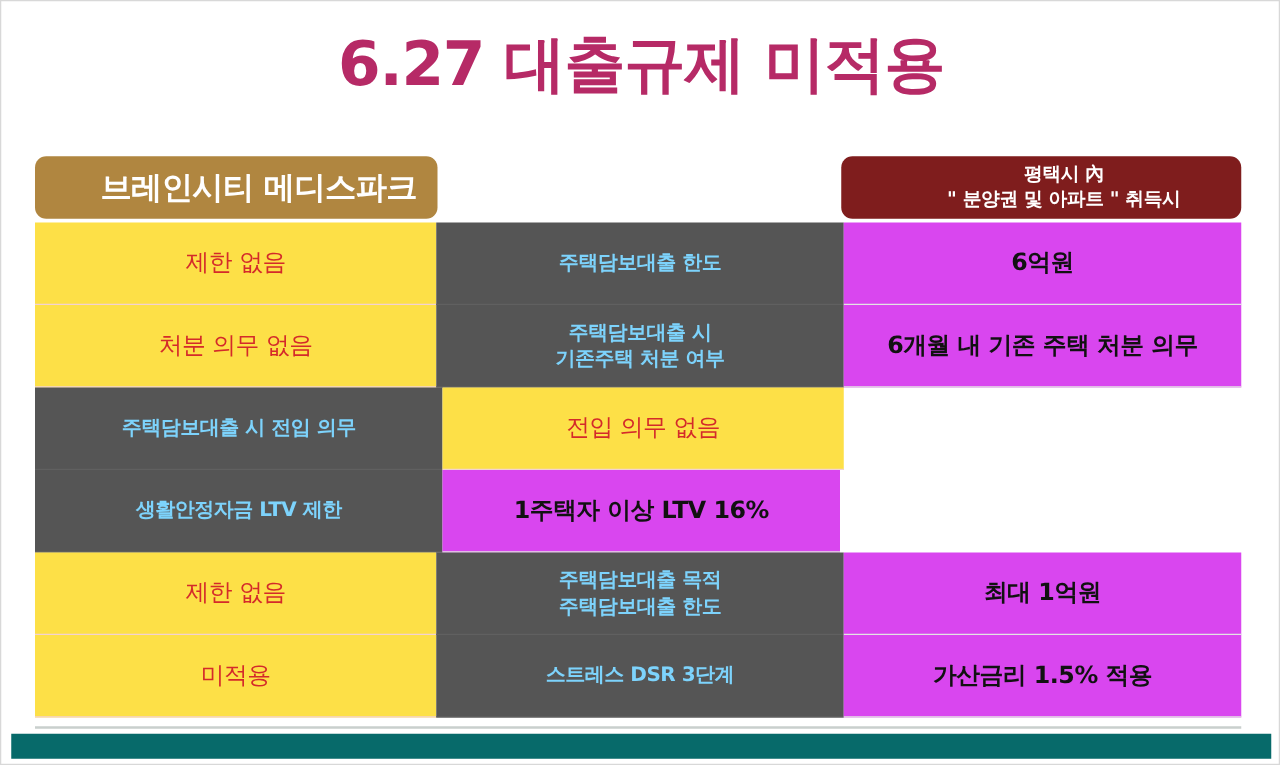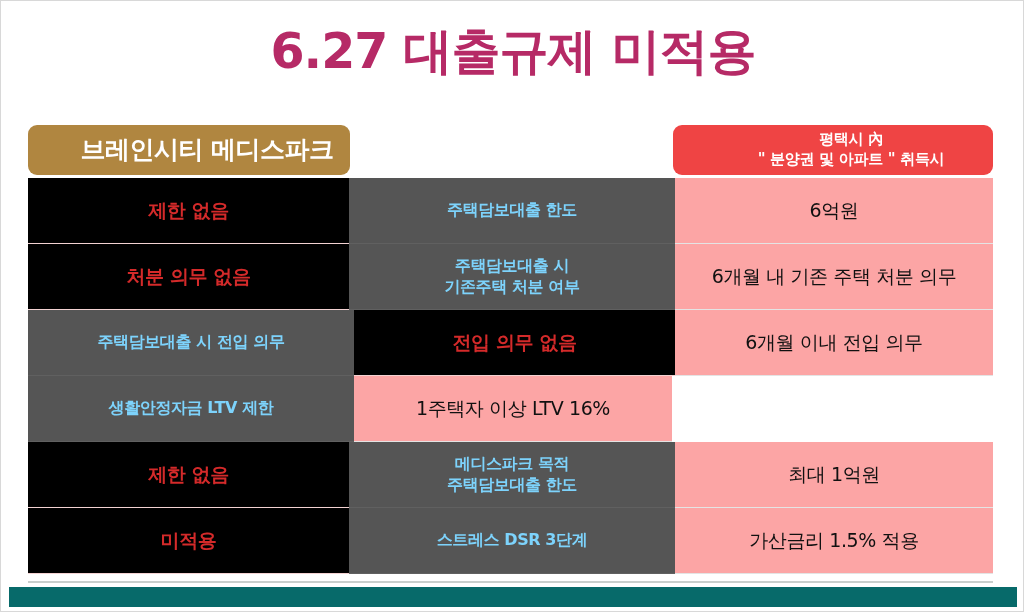--- a/index.html
+++ b/index.html
@@ -67,21 +67,21 @@
     left: 27px;
     width: 322px;
     background: #B08640;
     font-size: 25px;
     letter-spacing: -0.5px;
   }
 
   #head-right {
     left: 672px;
     width: 320px;
-    background: #ef4444;
+    background: #7f1d1d;
     font-size: 15px;
     flex-direction: column;
     letter-spacing: -0.3px;
   }
 
   #head-right .hr-line1 { font-size: 15px; }
   #head-right .hr-line2 { font-size: 15px; margin-top: 2px; }
 
   
   #table {
@@ -103,42 +103,42 @@
     align-items: center;
     justify-content: center;
     text-align: center;
     flex-direction: column;
     line-height: 1.26;
     letter-spacing: -0.4px;
   }
 
   .cell-left {
     width: 321px;
-    background: #000000;
+    background: #fde047;
     color: #D42A2A;
     font-size: 19px;
-    font-weight: bold;
+    font-weight: normal;
     border-bottom: 1px solid #F3D2D2;
   }
 
   .cell-mid {
     width: 326px;
     background: #555555;
     color: #7dd3fc;
     font-size: 16px;
     font-weight: bold;
     border-bottom: 1px solid #606060;
   }
 
   .cell-right {
     width: 318px;
-    background: #fca5a5;
+    background: #d946ef;
     color: #111111;
     font-size: 19px;
-    font-weight: normal;
+    font-weight: bold;
     border-bottom: 1px solid #E4E4E4;
   }
 
   .cell .line2 { margin-top: 1px; }
 
   
   #bottom-rule {
     position: absolute;
     left: 27px;
     top: 580px;
@@ -210,44 +210,40 @@
 
     <div class="row">
       <div class="cell cell-mid">
         <span>주택담보대출 시 전입 의무</span>
 
       </div>
       <div class="cell cell-left">
         <span>전입 의무 없음</span>
 
       </div>
-      <div class="cell cell-right">
-        <span>6개월 이내 전입 의무</span>
-
-      </div>
     </div>
 
     <div class="row">
       <div class="cell cell-mid">
         <span>생활안정자금 LTV 제한</span>
 
       </div>
       <div class="cell cell-right">
         <span>1주택자 이상 LTV 16%</span>
 
       </div>
     </div>
 
     <div class="row">
       <div class="cell cell-left">
         <span>제한 없음</span>
 
       </div>
       <div class="cell cell-mid">
-        <span>메디스파크 목적</span>
+        <span>주택담보대출 목적</span>
         <span class="line2">주택담보대출 한도</span>
       </div>
       <div class="cell cell-right">
         <span>최대 1억원</span>
 
       </div>
     </div>
 
     <div class="row">
       <div class="cell cell-left">

